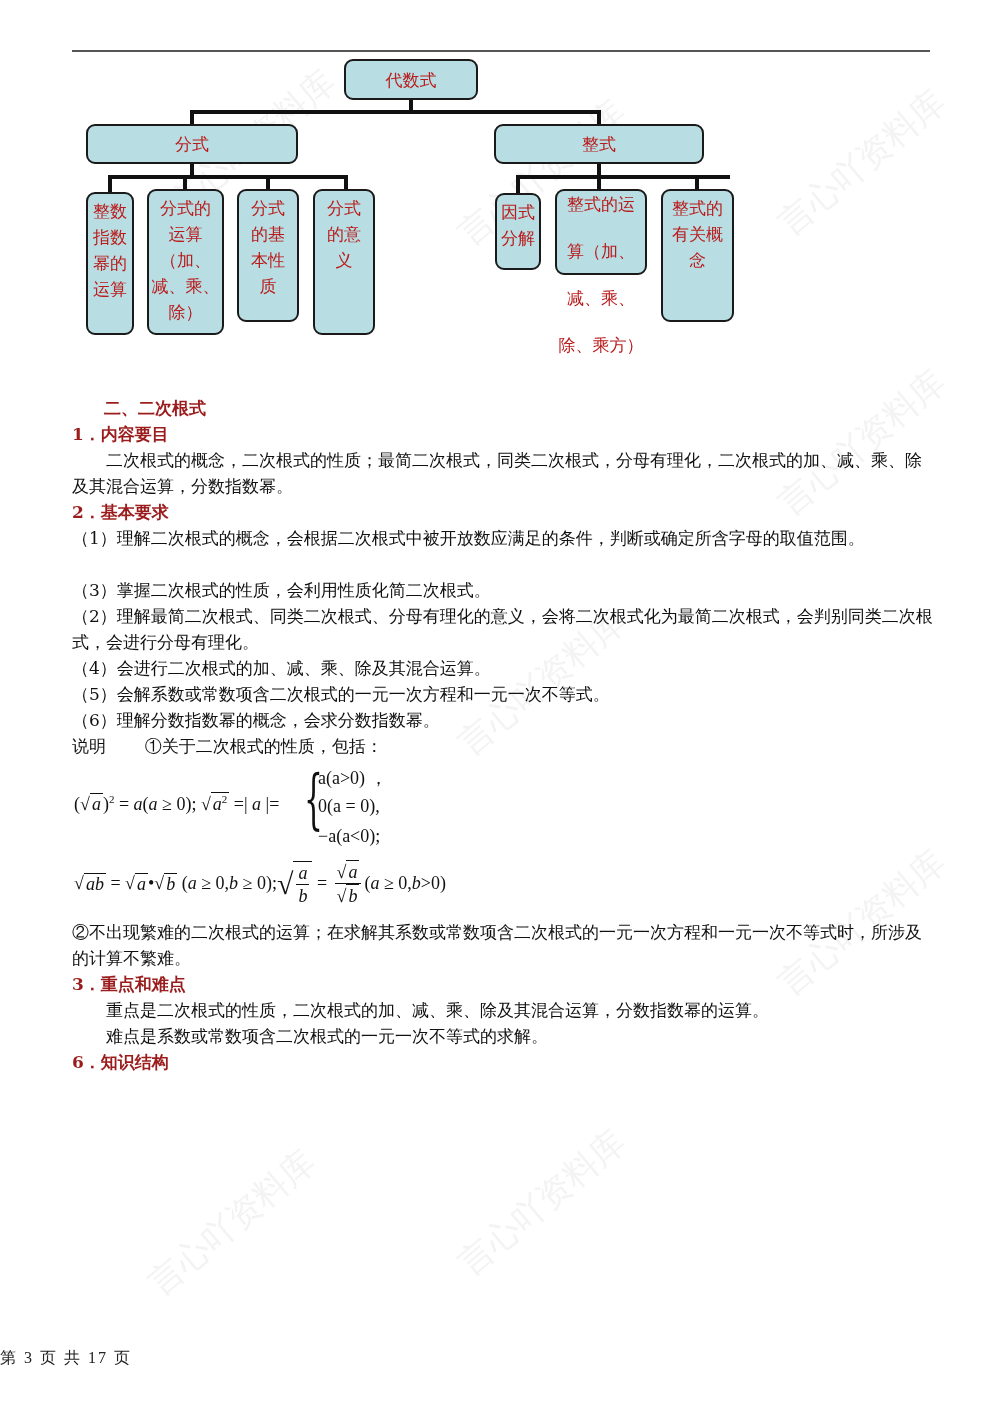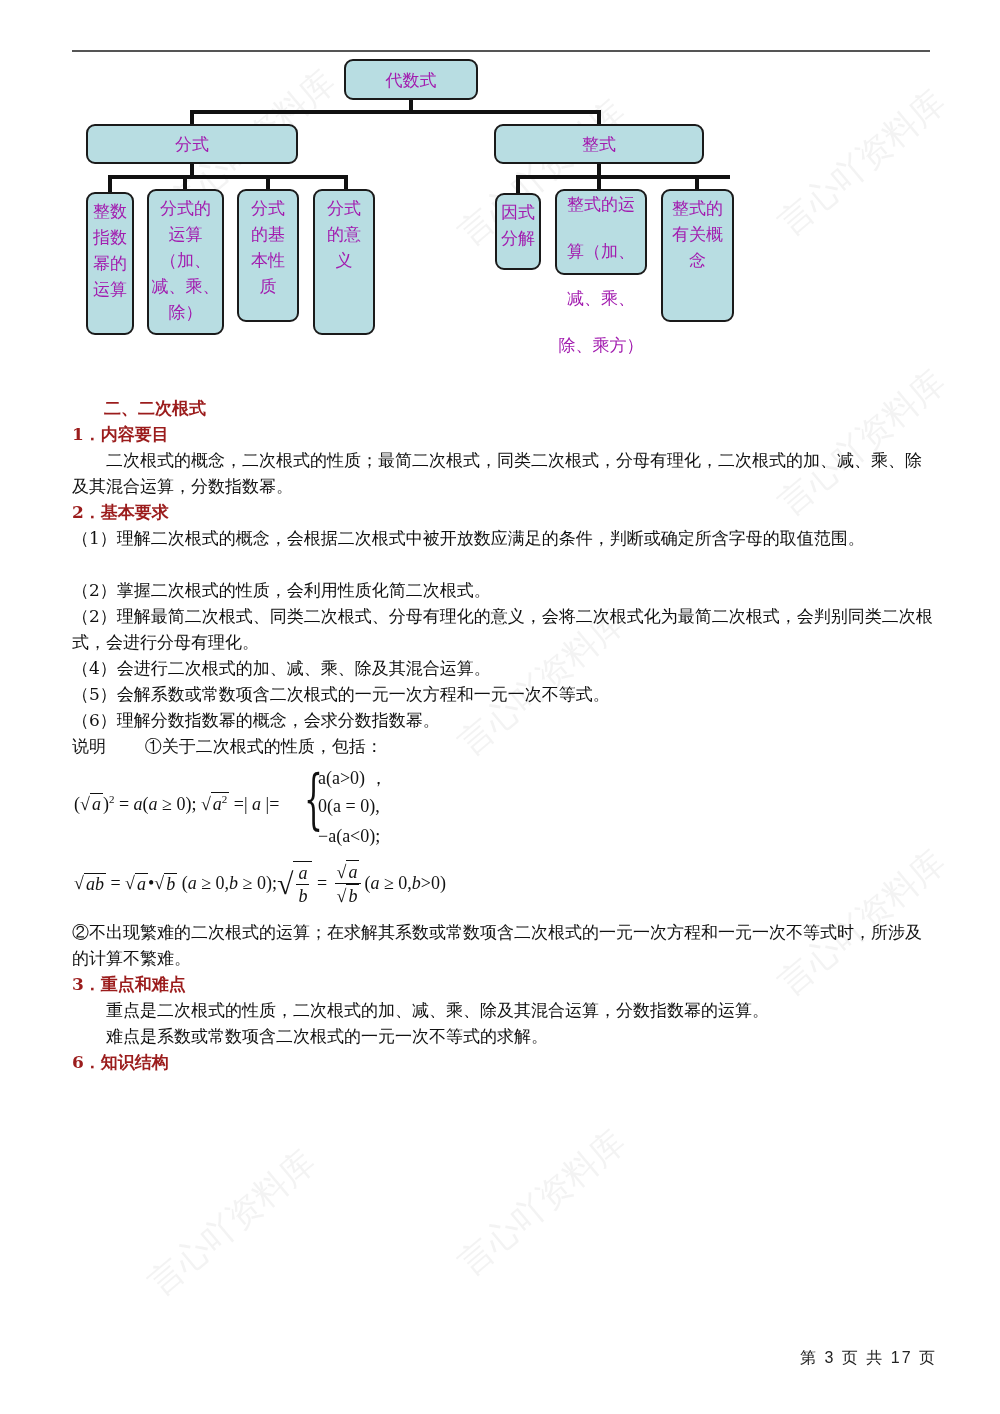--- a/index.html
+++ b/index.html
@@ -2,40 +2,40 @@
 <html><head>
 <meta charset="utf-8">
 <style>
   html, body { margin: 0; padding: 0; background: #ffffff; }
   body { width: 1000px; height: 1414px; position: relative; overflow: hidden;
          font-family: "DejaVu Serif", "Liberation Serif", serif; color: #111; }
   .top-rule { position: absolute; left: 72px; top: 50px; width: 858px; height: 2px; background: #555; }
 
   
   .node { position: absolute; background: #b8dde2; border: 2px solid #1a1a1a; border-radius: 9px;
-          box-sizing: border-box; font-size: 17px; line-height: 26px; text-align: left; color: #a21caf;
+          box-sizing: border-box; font-size: 17px; line-height: 26px; text-align: left; color: #b91c1c;
           display: flex; flex-direction: column; align-items: center; justify-content: flex-start; }
   .node.h { justify-content: center; }
   .node span { display: block; white-space: nowrap; }
   .line { position: absolute; background: #111; }
 
   
   .blk { position: absolute; left: 72px; width: 862px; font-size: 17px; line-height: 26px; }
   .h2 { color: #9b1c1c; font-weight: bold; font-size: 17px; }
   .p { text-indent: 34px; }
   .math { position: absolute; font-family: "Liberation Serif", "DejaVu Serif", serif; font-size: 18px; color:#111; }
   .it { font-style: italic; }
   .sqrt { display: inline-block; border-top: 1.4px solid #111; padding: 0 2px; margin-left: 1px; }
   .rad { font-style: normal; margin-right: -1px; }
   .frac { display: inline-flex; flex-direction: column; vertical-align: middle; text-align: center; margin: 0 3px; }
   .frac .num { border-bottom: 1.4px solid #111; padding: 0 2px; line-height: 22px; }
   .frac .den { line-height: 22px; }
   .brace { position: absolute; font-size: 66px; line-height: 66px; font-weight: 100; transform: scaleX(0.45); transform-origin: left; }
-  .footer { position: absolute; top: 1348px; left: 0; width: 937px; text-align: right; font-size: 16px;
-            font-family: Liberation Sans, sans-serif; letter-spacing: 2px; color: #222; }
+  .footer { position: absolute; top: 1348px; left: 0; width: 937px; text-align: left; font-size: 16px;
+            font-family: Liberation Serif, serif; letter-spacing: 2px; color: #222; }
   .wm { position: absolute; color: rgba(190,190,190,0.18); font-size: 34px; transform: rotate(-40deg);
         font-family: "DejaVu Sans", sans-serif; pointer-events: none; white-space: nowrap; }
 </style>
 </head>
 <body>
 
 <div class="top-rule"></div>
 
 <div class="wm" style="left:150px;top:120px;">言心吖资料库</div>
 <div class="wm" style="left:440px;top:150px;">言心吖资料库</div>
@@ -119,21 +119,21 @@
     <span>念</span>
   </div>
 </div>
 
 <div class="blk h2" style="top:395px;margin-left:32px;">二、二次根式</div>
 <div class="blk h2" style="top:421px;">1．内容要目</div>
 <div class="blk p" style="top:447px;">二次根式的概念，二次根式的性质；最简二次根式，同类二次根式，分母有理化，二次根式的加、减、乘、除及其混合运算，分数指数幂。</div>
 <div class="blk h2" style="top:499px;">2．基本要求</div>
 
 <div class="blk" style="top:525px;">（1）理解二次根式的概念，会根据二次根式中被开放数应满足的条件，判断或确定所含字母的取值范围。</div>
-<div class="blk" style="top:577px;">（2）掌握二次根式的性质，会利用性质化简二次根式。</div>
+<div class="blk" style="top:577px;">（3）掌握二次根式的性质，会利用性质化简二次根式。</div>
 <div class="blk" style="top:603px;">（2）理解最简二次根式、同类二次根式、分母有理化的意义，会将二次根式化为最简二次根式，会判别同类二次根式，会进行分母有理化。</div>
 <div class="blk" style="top:655px;">（4）会进行二次根式的加、减、乘、除及其混合运算。</div>
 <div class="blk" style="top:681px;">（5）会解系数或常数项含二次根式的一元一次方程和一元一次不等式。</div>
 <div class="blk" style="top:707px;">（6）理解分数指数幂的概念，会求分数指数幂。</div>
 
 <div class="blk" style="top:733px;">
   <span>说明</span>
   <span style="display:inline-block;width:28px;"></span>
   <span>①关于二次根式的性质，包括：</span>
 </div>

